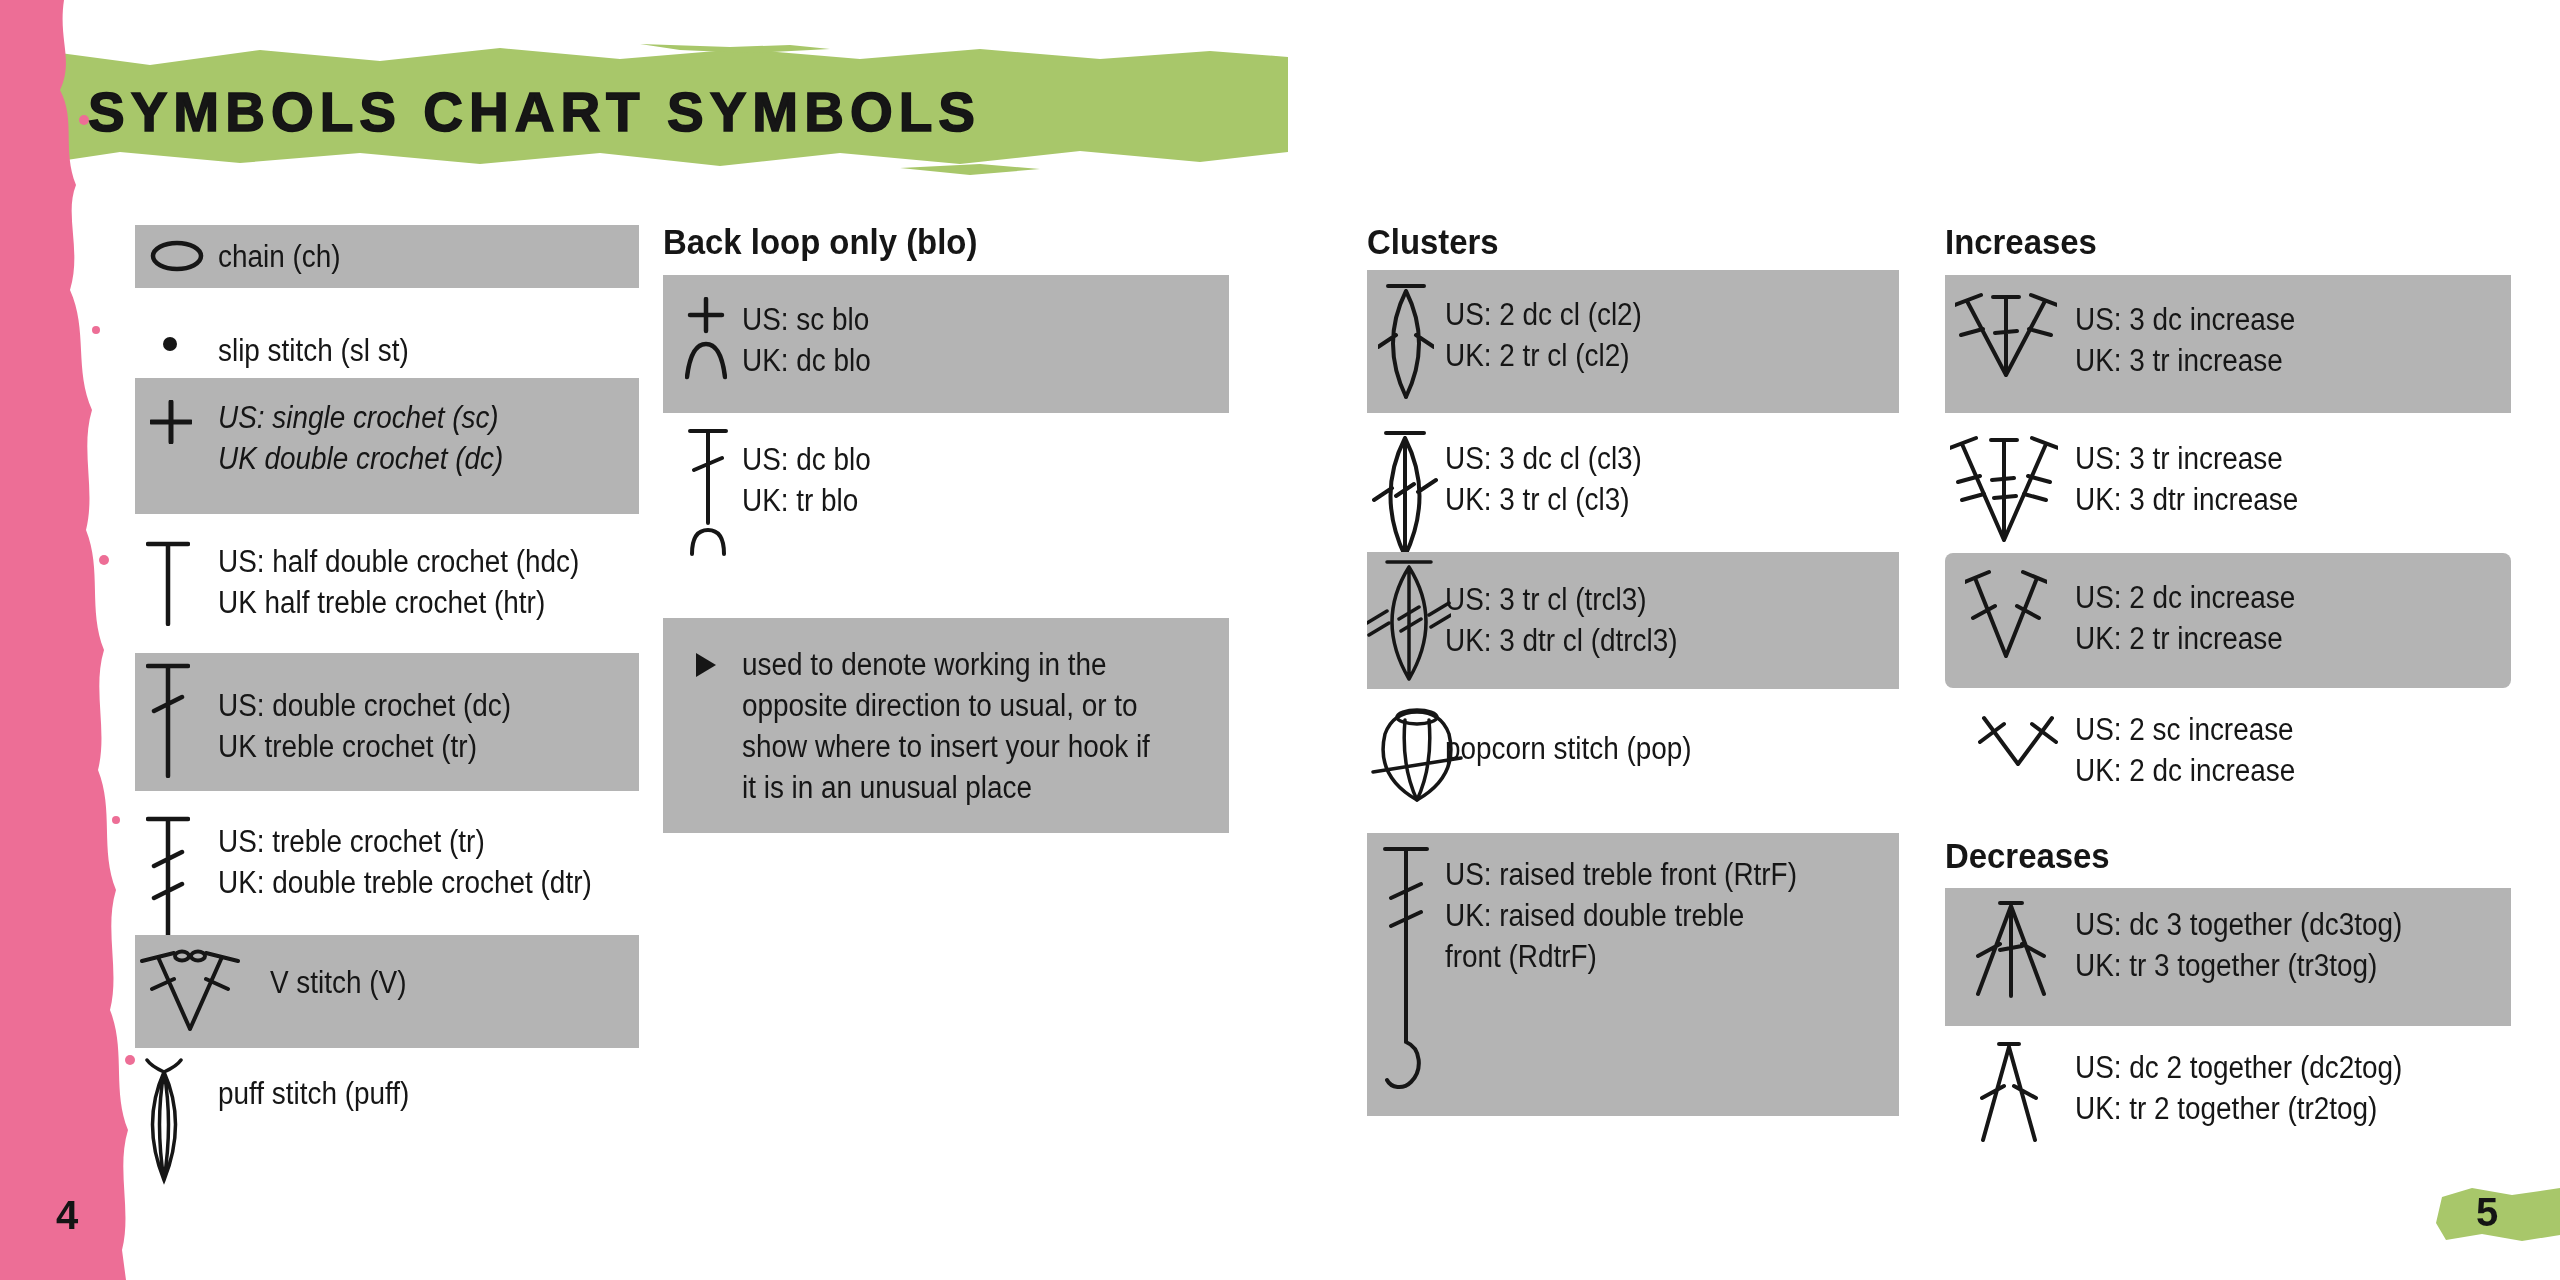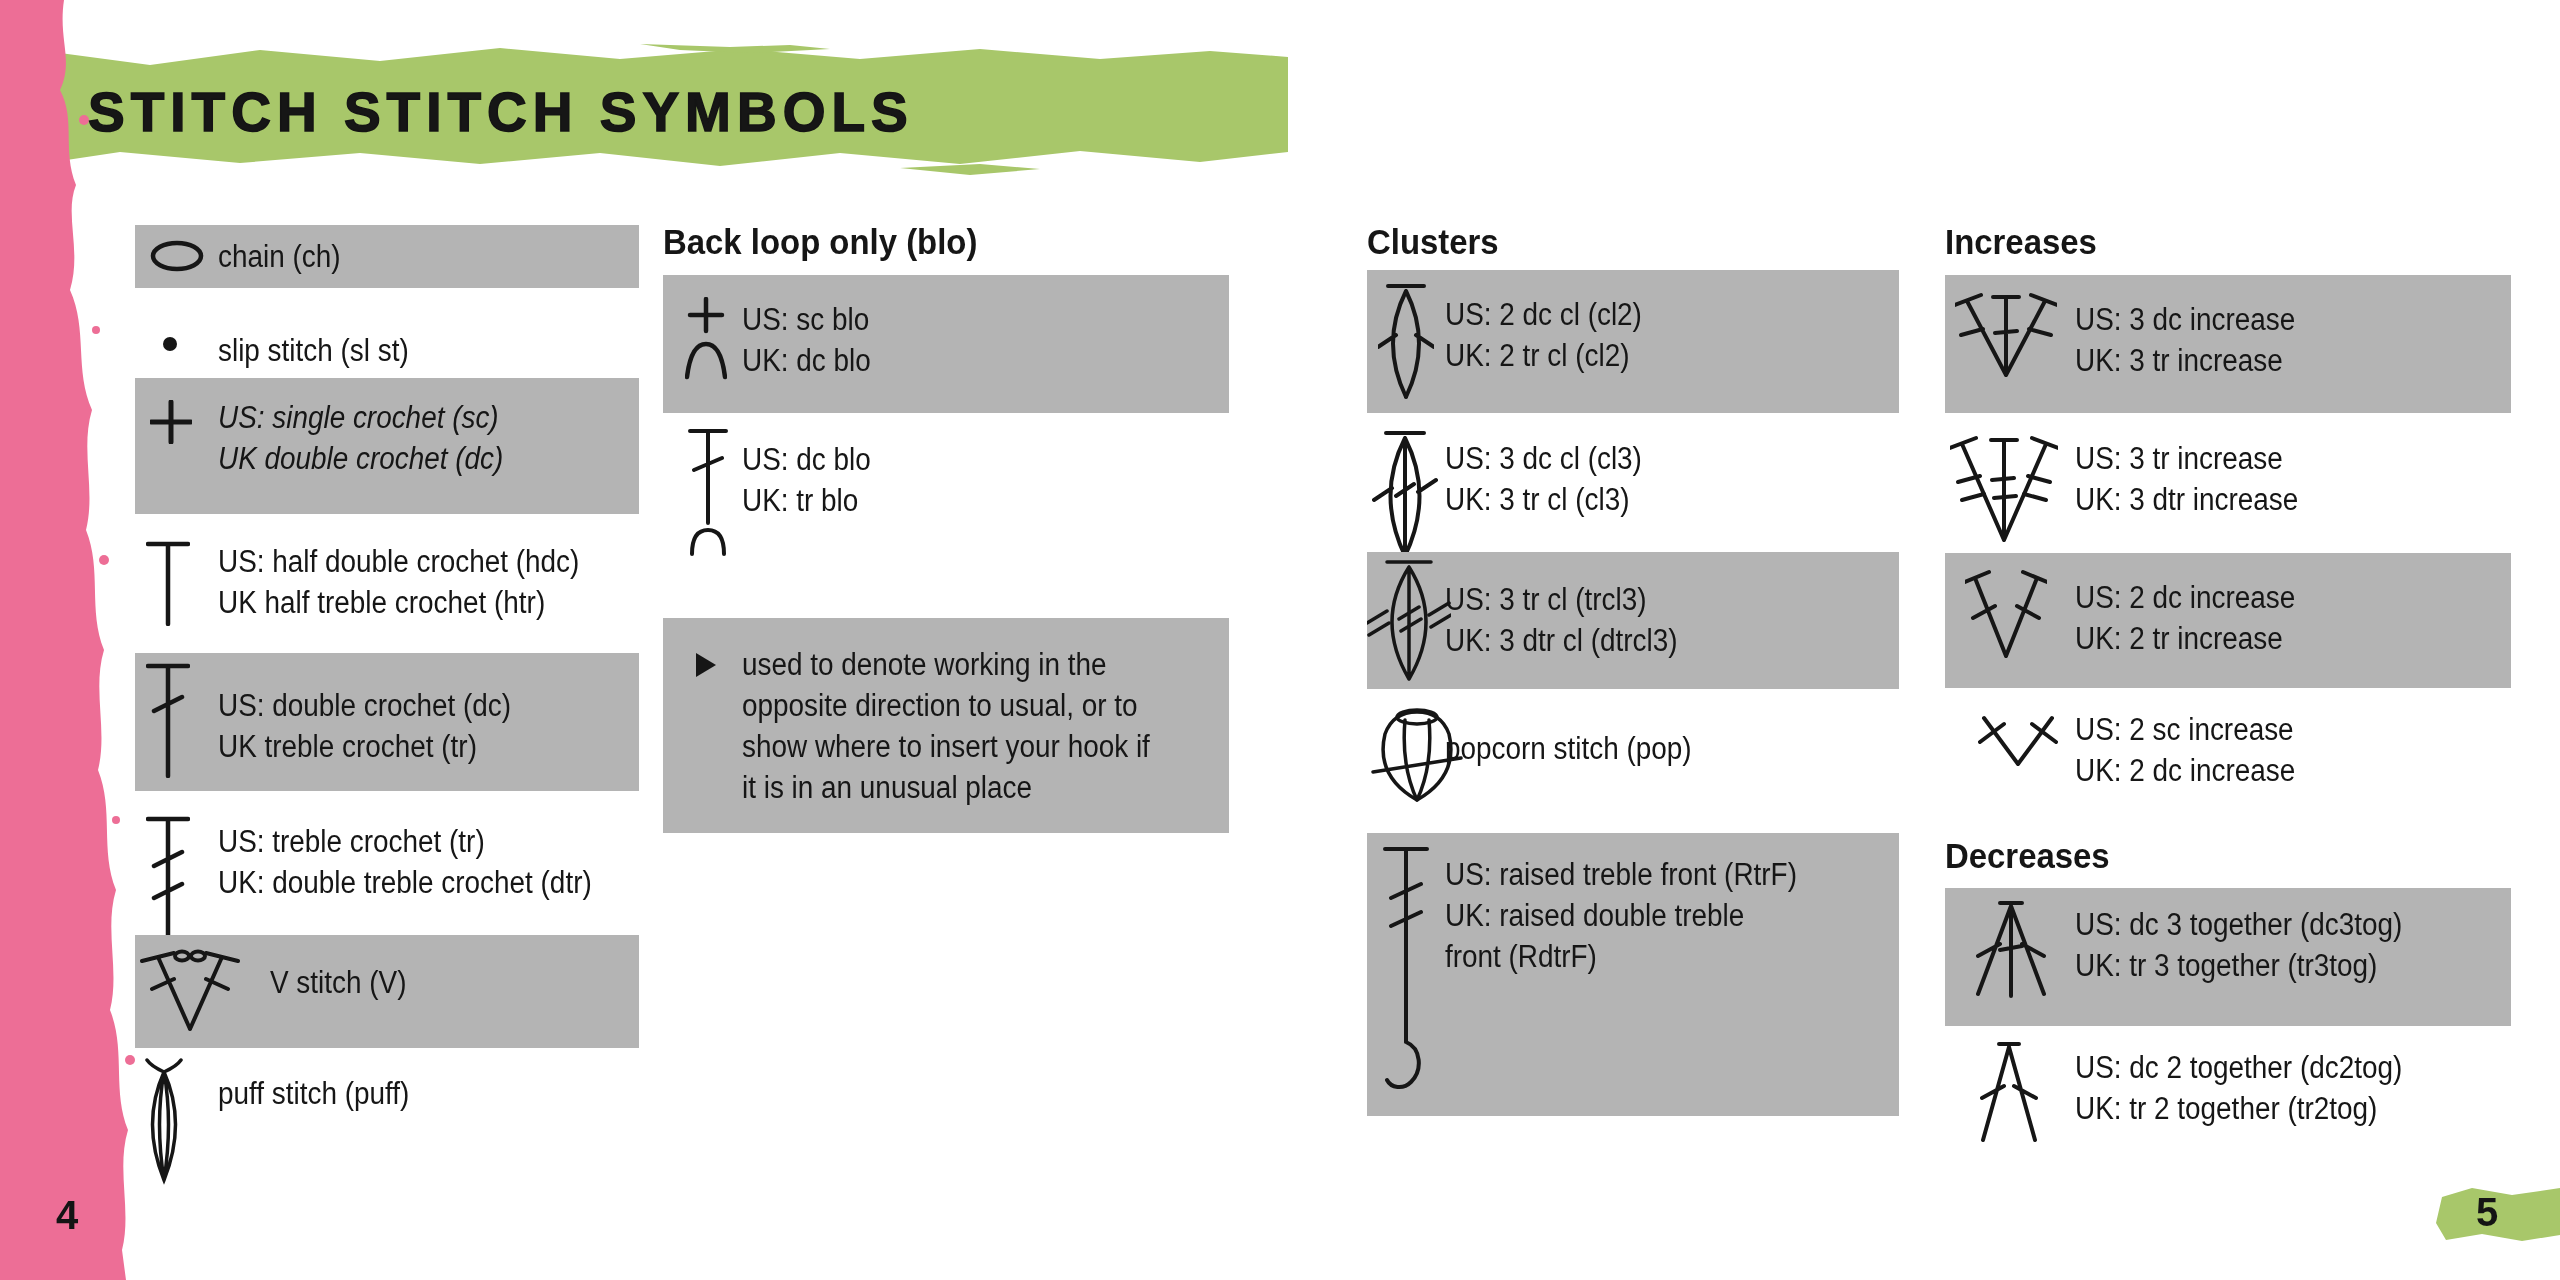--- a/index.html
+++ b/index.html
@@ -34,21 +34,21 @@
     <svg width="170" height="1280" viewBox="0 0 170 1280">
       <path d="M0 0 H64 C58 40 74 60 60 90 C76 120 62 150 76 185 C64 215 82 250 70 290 C88 330 74 370 92 410 C80 450 96 490 86 530 C102 570 88 610 104 650 C92 690 108 730 98 770 C114 810 100 850 116 890 C104 930 120 970 110 1010 C126 1050 112 1090 128 1130 C116 1170 132 1210 122 1250 L126 1280 H0 Z" fill="#ed6e96"></path>
       <circle cx="84" cy="120" r="5" fill="#ed6e96"></circle>
       <circle cx="96" cy="330" r="4" fill="#ed6e96"></circle>
       <circle cx="104" cy="560" r="5" fill="#ed6e96"></circle>
       <circle cx="116" cy="820" r="4" fill="#ed6e96"></circle>
       <circle cx="130" cy="1060" r="5" fill="#ed6e96"></circle>
     </svg>
   </div>
 
-  <div class="title">STITCH STITCH SYMBOLS</div>
+  <div class="title">SYMBOLS CHART SYMBOLS</div>
 
   <div class="row shaded" style="left:135px;top:225px;width:465px;height:63px;">
     <span class="icon" style="left:15px;top:14px;">
       <svg width="55" height="34" viewBox="0 0 55 34">
           <ellipse cx="27" cy="17" rx="24" ry="13" fill="none" stroke="#161616" stroke-width="4.5"></ellipse>
         </svg>
     </span>
     <div class="lines" style="left:83px;top:11px;">
         <div class="line">chain (ch)</div>
       </div>
@@ -272,21 +272,21 @@
           <path d="M8 52 L30 46 M42 50 L64 48 M78 46 L100 52 M12 70 L34 64 M44 68 L66 66 M74 64 L96 70"></path>
         </g>
       </svg>
     </span>
     <div class="lines" style="left:130px;top:14px;">
       <div class="line">US: 3 tr increase</div>
       <div class="line">UK: 3 dtr increase</div>
     </div>
   </div>
 
-  <div class="row shaded" style="left:1945px;top:553px;width:527px;height:135px;">
+  <div class="row shaded" style="left:1945px;top:553px;width:527px;height:135px;border-radius:8px;">
     <span class="icon" style="left:20px;top:13px;">
       <svg width="82" height="92" viewBox="0 0 82 92">
         <path d="M41 90 L10 12 M0 16 L24 6 M41 90 L72 12 M58 6 L82 16 M8 52 L30 40 M52 40 L74 52" fill="none" stroke="#161616" stroke-width="4" stroke-linecap="round"></path>
       </svg>
     </span>
     <div class="lines" style="left:130px;top:24px;">
       <div class="line">US: 2 dc increase</div>
       <div class="line">UK: 2 tr increase</div>
     </div>
   </div>

